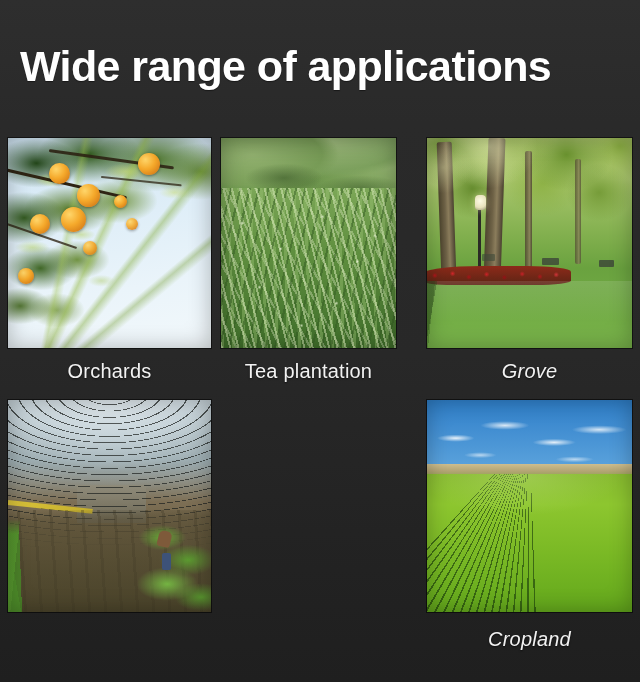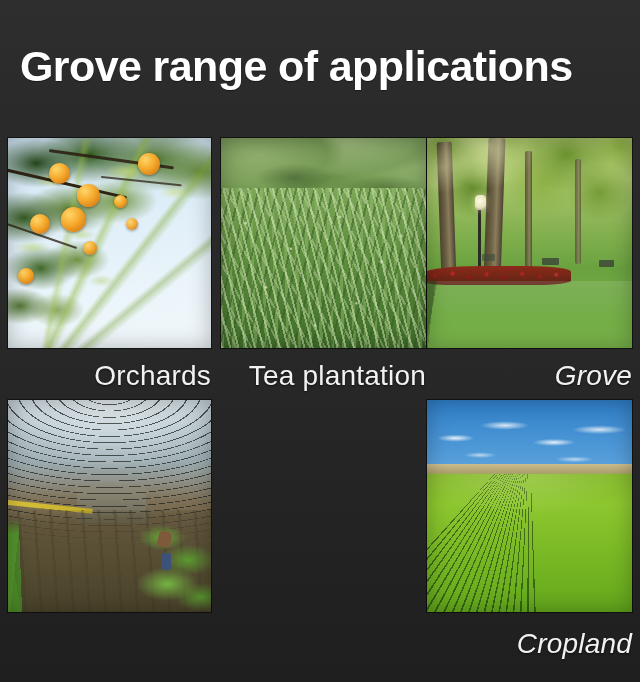--- a/index.html
+++ b/index.html
@@ -21,34 +21,34 @@
   }
 
   
   .grid{ position:absolute; left:0; top:132px; width:640px; }
   .row{ position:relative; width:640px; }
   .row-1{ height:262px; }
   .row-2{ height:258px; }
 
   .cell{ position:absolute; top:6px; }
   .cell.c1{ left:8px;   width:203px; }
-  .cell.c2{ left:221px; width:205px; }
+  .cell.c2{ left:221px; width:175px; }
   .cell.c3{ left:427px; width:205px;font-style:italic; }
 
   .photo{
     position:relative; width:100%; height:210px;
     overflow:hidden; background:#3a4a2c;
     box-shadow:0 0 0 1px rgba(0,0,0,.55);
   }
   .row-2 .photo{ height:212px; }
 
   .caption{
     position:absolute; left:0; width:100%;
-    top:222px; text-align:right;
-    font-size:28px; font-weight:400; color:#f2f2f2;
+    top:222px; text-align:center;
+    font-size:20px; font-weight:400; color:#f2f2f2;
     letter-spacing:.2px; white-space:nowrap;
     text-shadow:0 1px 2px rgba(0,0,0,.6);
   }
   .row-2 .caption{ top:228px; }
 
   
   .lyr{ position:absolute; inset:0; }
 
   
   .sky-pale{
@@ -325,21 +325,21 @@
   }
 
   .vignette{
     position:absolute; inset:0; pointer-events:none;
     box-shadow:inset 0 0 22px rgba(0,0,0,.28);
   }
 </style>
 </head>
 <body>
 
-<div class="page-title">Grove range of applications</div>
+<div class="page-title">Wide range of applications</div>
 
 <div class="grid">
 
   <div class="row row-1">
 
     <div class="cell c1">
       <div class="photo">
         <div class="lyr sky-pale"></div>
         <div class="lyr orch-canopy"></div>
         <div class="lyr orch-leaf"></div>

